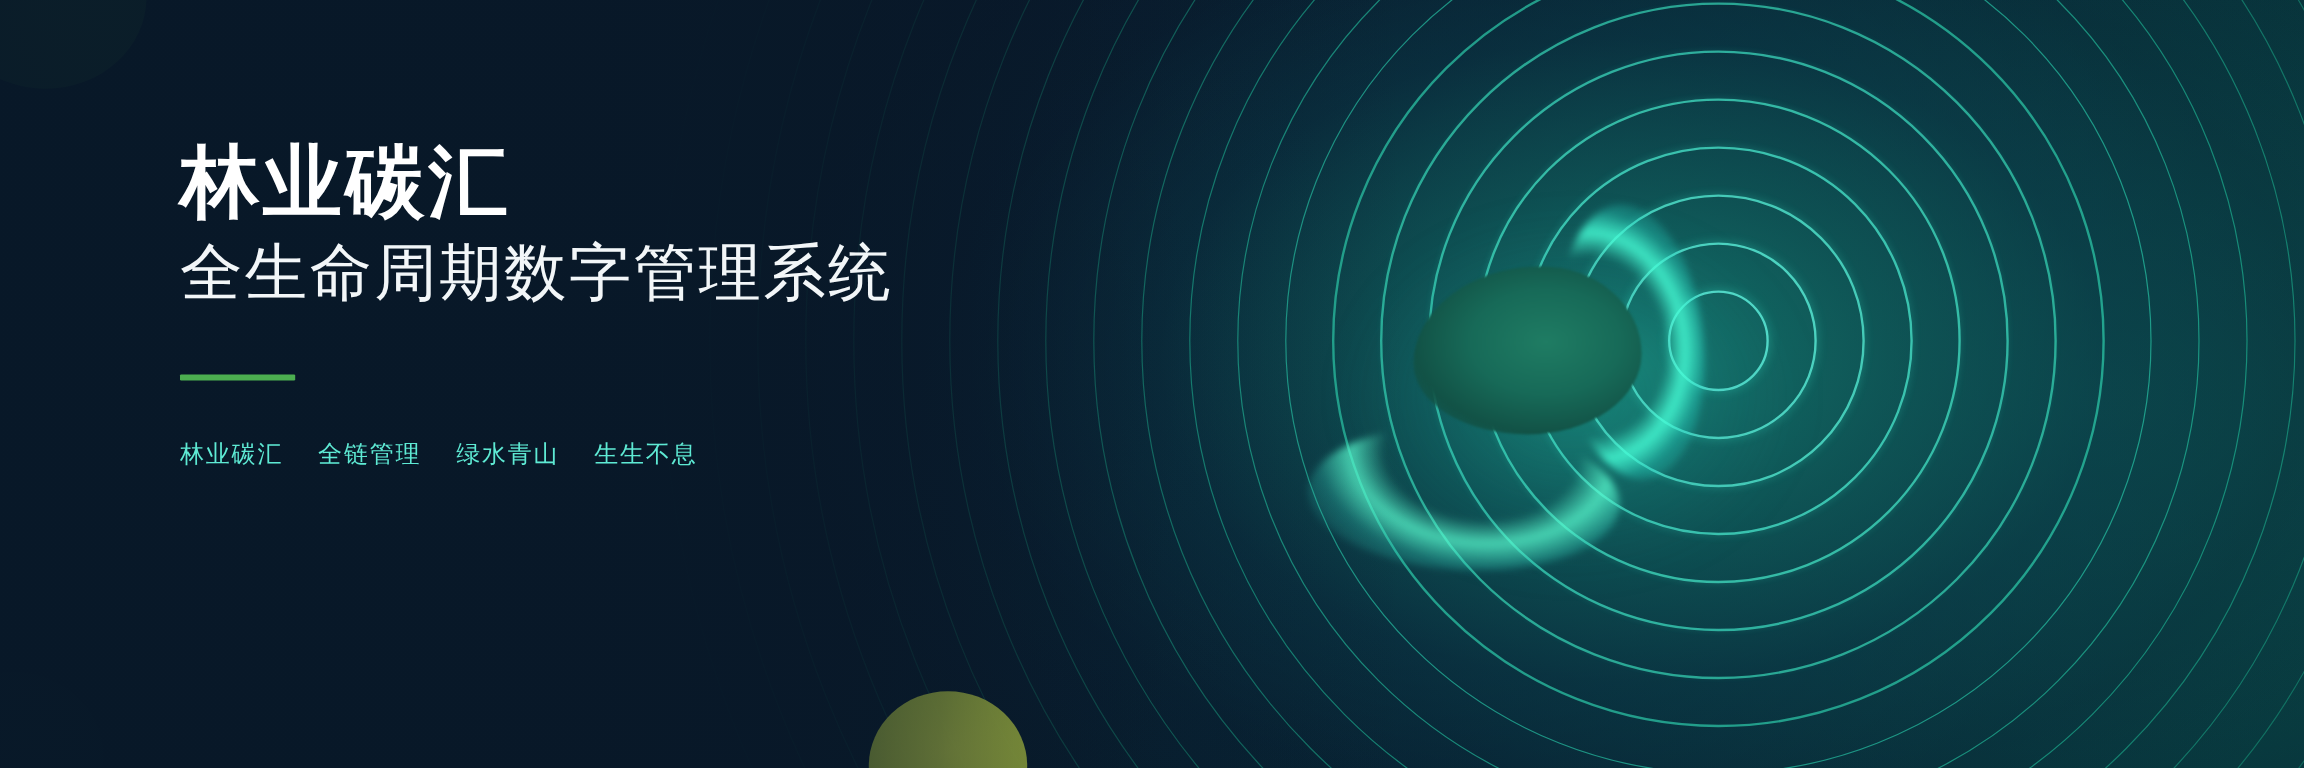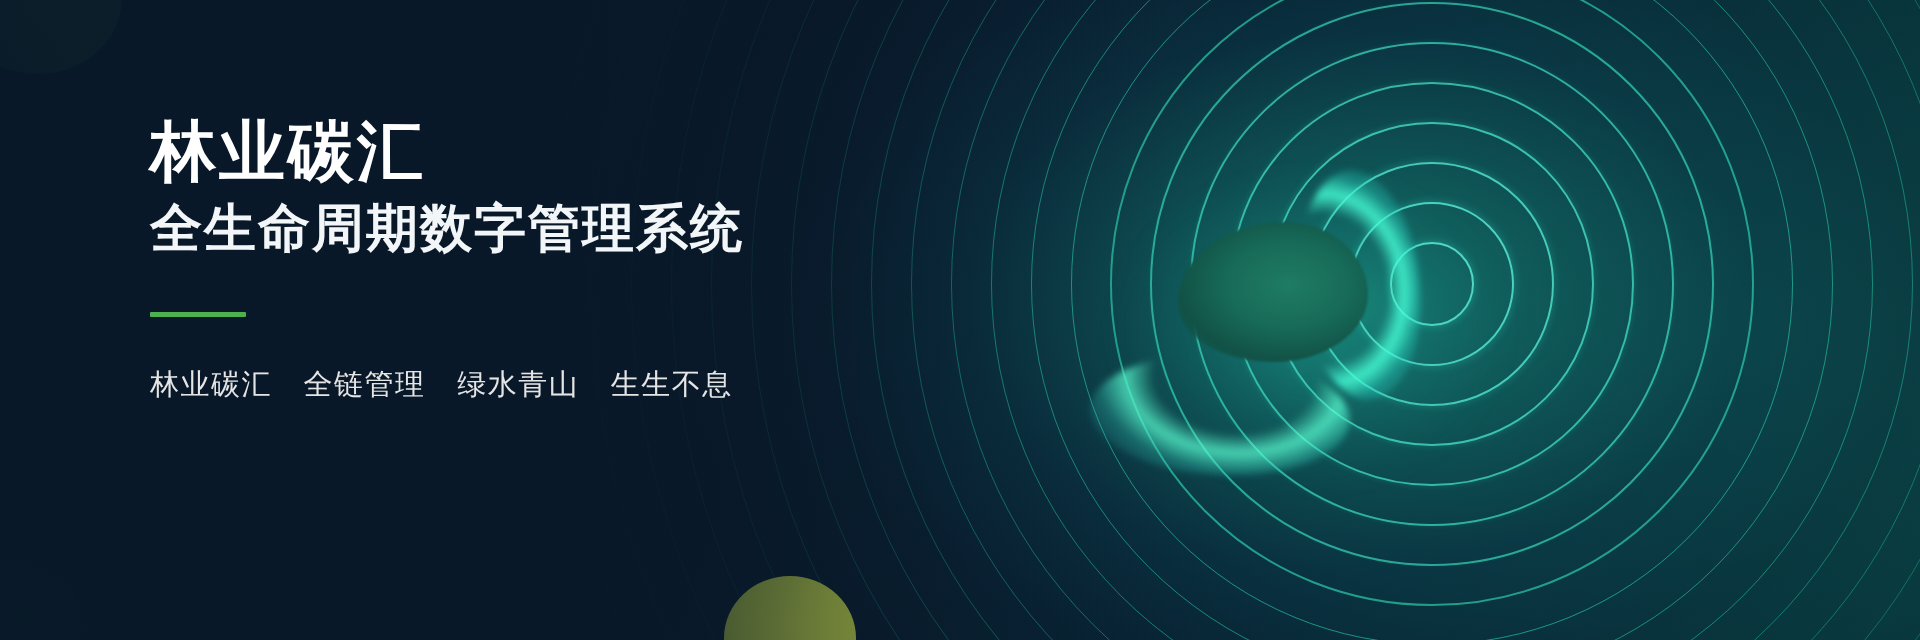--- a/index.html
+++ b/index.html
@@ -150,37 +150,37 @@
     font-size: 66px;
     font-weight: bold;
     letter-spacing: 3px;
     line-height: 1.0;
     margin: 0 0 18px 0;
     white-space: nowrap;
   }
   .title-sub {
     color: #f2f6f8;
     font-size: 52px;
-    font-weight: bold;
+    font-weight: normal;
     letter-spacing: 2px;
     line-height: 1.0;
     margin: 0;
     white-space: nowrap;
   }
   .accent-bar {
     margin-top: 58px;
     width: 96px;
     height: 5px;
     background: #4caf50;
     border-radius: 1px;
   }
   .tagline {
     margin-top: 48px;
-    color: #e5e5e5;
-    font-size: 29px;
+    color: #5eead4;
+    font-size: 20px;
     letter-spacing: 1.5px;
     white-space: nowrap;
   }
   .tagline span { margin-right: 22px; }
   .tagline span:last-child { margin-right: 0; }
 </style>
 </head>
 <body>
 
 <div id="banner">

